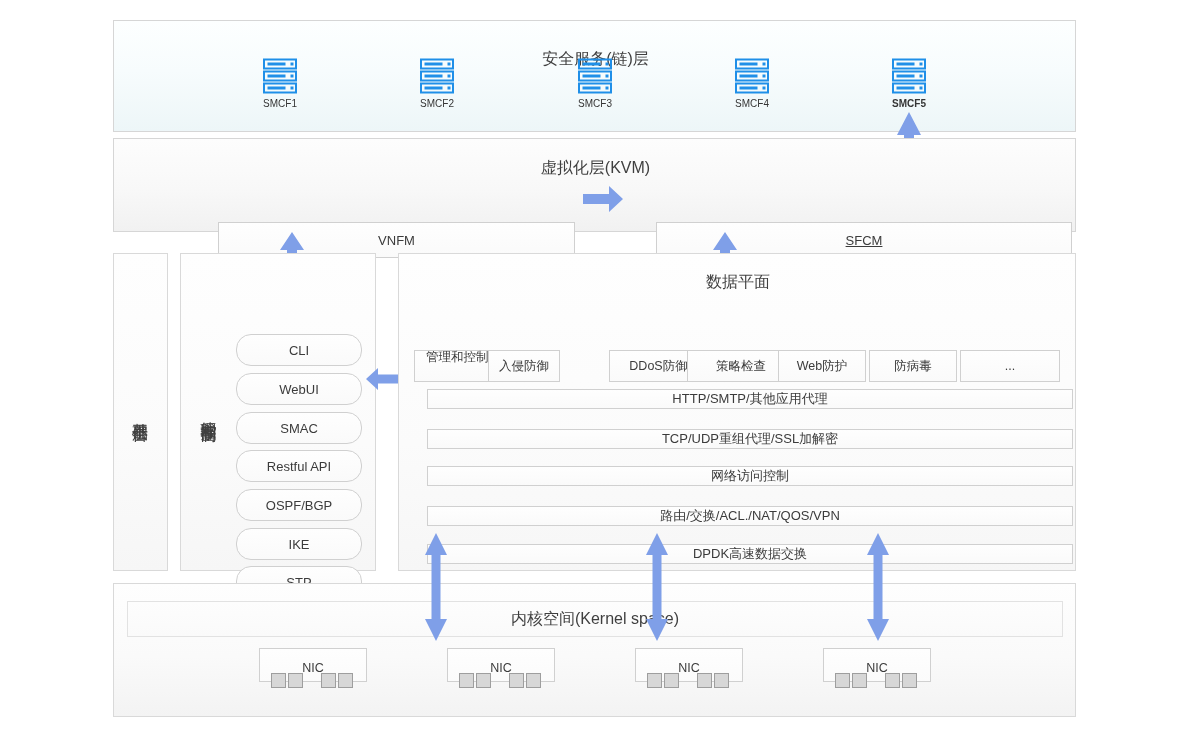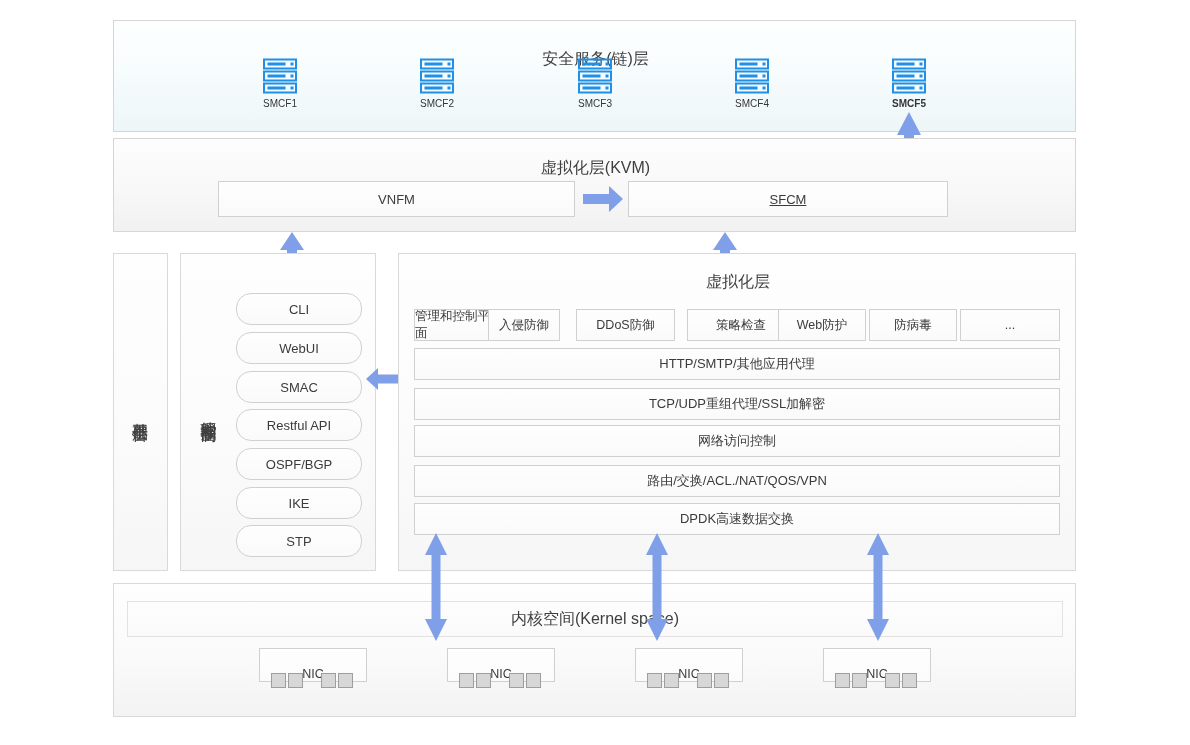--- a/index.html
+++ b/index.html
@@ -35,46 +35,46 @@
 
   
   .server{position:absolute;width:90px;text-align:center;}
   .server-icon{width:40px;height:40px;margin:0 auto;display:block;}
   .server-label{font-size:10px;color:#353535;margin-top:2px;line-height:14px;}
 
   
   .box{position:absolute;box-sizing:border-box;border:1px solid #d0d0d0;
     background:linear-gradient(180deg,#fefefe 0%,#fafafa 100%);
     display:flex;align-items:center;justify-content:center;
-    font-size:13px;color:#3b3b3b;text-align:left;}
+    font-size:13px;color:#3b3b3b;text-align:right;margin-top:41px;}
 
   #vnfm{left:218px;top:181px;width:357px;height:36px;}
-  #sfcm{left:628px;top:181px;width:320px;height:36px;text-decoration:underline;}
+  #sfcm{left:656px;top:181px;width:416px;height:36px;text-decoration:underline;}
   #base-vlabel{left:113px;top:253px;width:55px;height:318px;
     display:flex;align-items:center;justify-content:center;}
   #mgmt-vlabel{left:186px;top:253px;width:46px;height:318px;
     display:flex;align-items:center;justify-content:center;}
   .vtext{writing-mode:vertical-rl;text-orientation:upright;font-size:16px;
     line-height:25px;letter-spacing:1px;color:#3f3f3f;}
 
   
   .mgmt-box{left:236px;width:126px;height:32px;border-radius:15px;}
 
   
-  .dp-row{left:414px;width:646px;height:32px;}
+  .dp-row{left:427px;width:646px;height:20px;}
   .sec-fn{height:32px;top:309px;font-size:12.5px;}
 
   
   #kernel-inner{left:127px;top:601px;width:936px;height:36px;
     border:1px solid #e2e2e2;background:linear-gradient(180deg,#fdfdfd,#fafafa);}
   #kernel-title{position:absolute;left:127px;top:601px;width:936px;height:36px;
     display:flex;align-items:center;justify-content:center;font-size:16px;color:#3f3f3f;}
   .nic{position:absolute;width:108px;height:34px;box-sizing:border-box;
     border:1px solid #d0d0d0;background:linear-gradient(180deg,#fefefe,#fbfbfb);
-    font-size:12.5px;color:#3b3b3b;display:flex;align-items:flex-end;
+    font-size:12.5px;color:#3b3b3b;display:flex;align-items:center;
     justify-content:center;padding-top:6px;}
   .nic-ports{position:absolute;bottom:-8px;left:11px;width:86px;height:16px;}
   .port{position:absolute;width:15px;height:15px;box-sizing:border-box;
     border:1px solid #9e9e9e;background:#d7d7d7;}
 
   
   svg.arrow{position:absolute;overflow:visible;}
 </style>
 </head>
 <body>
@@ -217,26 +217,26 @@
 <div class="box mgmt-box" style="top:409px">Restful API</div>
 <div class="box mgmt-box" style="top:448px">OSPF/BGP</div>
 <div class="box mgmt-box" style="top:487px">IKE</div>
 <div class="box mgmt-box" style="top:525px">STP</div>
 
 <svg class="arrow" style="left:366px;top:367px;width:44px;height:24px" viewBox="0 0 44 24">
   <path d="M0 12 L12 1 L12 7.5 L32 7.5 L32 1 L44 12 L32 23 L32 16.5 L12 16.5 L12 23 Z" fill="#7f9fe8"></path>
 </svg>
 
 <div class="panel" id="data-layer">
-  <div class="layer-title" id="data-title">虚拟化层</div>
+  <div class="layer-title" id="data-title">数据平面</div>
 </div>
 
 <div class="box sec-fn" style="left:414px;width:88px">管理和控制平面</div>
 <div class="box sec-fn" style="left:488px;width:72px">入侵防御</div>
-<div class="box sec-fn" style="left:576px;width:99px">DDoS防御</div>
+<div class="box sec-fn" style="left:609px;width:99px">DDoS防御</div>
 <div class="box sec-fn" style="left:687px;width:108px">策略检查</div>
 <div class="box sec-fn" style="left:778px;width:88px">Web防护</div>
 <div class="box sec-fn" style="left:869px;width:88px">防病毒</div>
 <div class="box sec-fn" style="left:960px;width:100px">...</div>
 
 <div class="box dp-row" style="top:348px">HTTP/SMTP/其他应用代理</div>
 <div class="box dp-row" style="top:388px">TCP/UDP重组代理/SSL加解密</div>
 <div class="box dp-row" style="top:425px">网络访问控制</div>
 <div class="box dp-row" style="top:465px">路由/交换/ACL./NAT/QOS/VPN</div>
 <div class="box dp-row" style="top:503px">DPDK高速数据交换</div>

